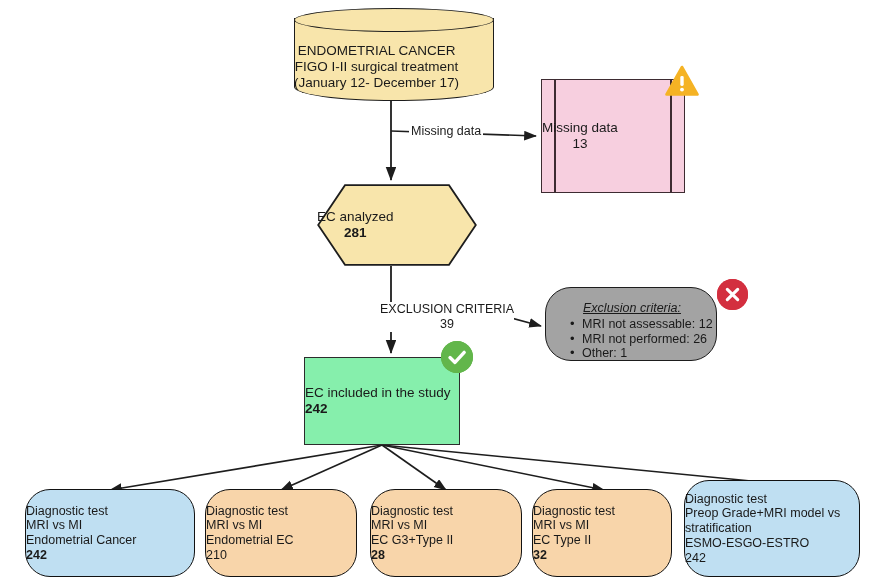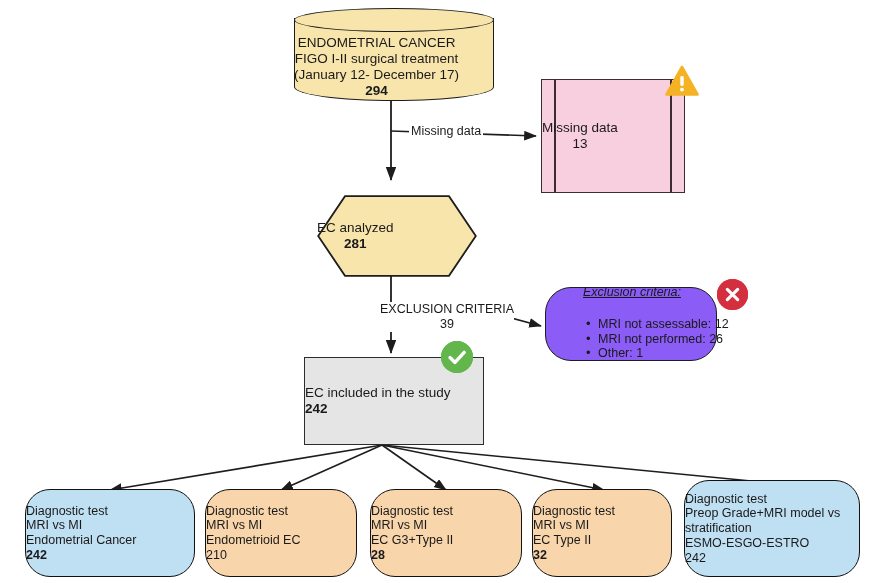--- a/index.html
+++ b/index.html
@@ -54,21 +54,20 @@
     border:1.6px solid #1d1d1d;
     border-radius:50%/50%;
     z-index:1;
   }
   #n-source .txt{position:relative;z-index:2;padding-top:14px;}
 
   
   #n-hex{
     left:317px; top:184px; width:160px; height:82px;
     font-size:13.5px;
-    margin-top:11px;
   }
   #n-hex .hexwrap{
     position:absolute; left:0;top:0;width:100%;height:100%;
   }
   #n-hex .txt{position:relative;z-index:2;}
 
   
   #n-missing{
     left:541px; top:79px; width:144px; height:114px;
     background:#f7cfdf;
@@ -79,49 +78,49 @@
     position:absolute; top:0; height:100%;
     width:1.7px; background:#3d2b31;
   }
   #n-missing .bar-l{left:12px;}
   #n-missing .bar-r{right:12px;}
   #n-missing .txt{position:relative;z-index:2;}
 
   
   #n-excl{
     left:545px; top:287px; width:172px; height:74px;
-    background:#8b5cf6;
+    background:#a3a3a3;
     border:1.8px solid #1d1d1d;
     border-radius:26px;
     font-size:12.5px;
     align-items:stretch;
     justify-content:center;
     padding:19px 6px 5px 8px;
   }
   #n-excl .ex-title{
     text-align:center;
     font-style:italic;
     text-decoration:underline;
     font-size:12.5px;
     margin-bottom:1px;
   }
   #n-excl ul{
-    margin:16px; padding:0 0 0 16px; list-style:none; text-align:left;
+    margin:0; padding:0 0 0 16px; list-style:none; text-align:left;
   }
   #n-excl li{position:relative;padding-left:12px;white-space:nowrap;}
   #n-excl li:before{
     content:"\2022";
     position:absolute; left:0; top:-1px;
     font-size:13px;
   }
 
   
   #n-included{
-    left:304px; top:357px; width:180px; height:88px;
-    background:#e5e5e5;
+    left:304px; top:357px; width:156px; height:88px;
+    background:#86efac;
     border:1.7px solid #2c2c2c;
     font-size:13.5px;
   }
 
   
   .outcome{
     border:1.9px solid #121212;
     border-radius:25px;
     font-size:12.5px;
     height:88px;
@@ -196,21 +195,20 @@
     <line x1="382" y1="445" x2="833" y2="489" stroke="#1d1d1d" stroke-width="1.6" marker-end="url(#arrow)"></line>
   </svg>
 
   <div class="node" id="n-source">
     <div class="cyl-body"></div>
     <div class="cyl-top"></div>
     <div class="txt">
       <span class="ln">ENDOMETRIAL CANCER</span>
       <span class="ln">FIGO I-II surgical treatment</span>
       <span class="ln">(January 12- December 17)</span>
-      <span class="ln b">294</span>
     </div>
   </div>
 
   <div class="node" id="n-missing">
     <div class="bar-l"></div>
     <div class="bar-r"></div>
     <div class="txt">
       <span class="ln">Missing data</span>
       <span class="ln">13</span>
     </div>
@@ -272,21 +270,21 @@
   <div class="node outcome blue" id="n-o1">
     <span class="ln">Diagnostic test</span>
     <span class="ln">MRI vs MI</span>
     <span class="ln">Endometrial Cancer</span>
     <span class="ln b">242</span>
   </div>
 
   <div class="node outcome orange" id="n-o2">
     <span class="ln">Diagnostic test</span>
     <span class="ln">MRI vs MI</span>
-    <span class="ln">Endometrioid EC</span>
+    <span class="ln">Endometrial EC</span>
     <span class="ln">210</span>
   </div>
 
   <div class="node outcome orange" id="n-o3">
     <span class="ln">Diagnostic test</span>
     <span class="ln">MRI vs MI</span>
     <span class="ln">EC  G3+Type II</span>
     <span class="ln b">28</span>
   </div>
 

